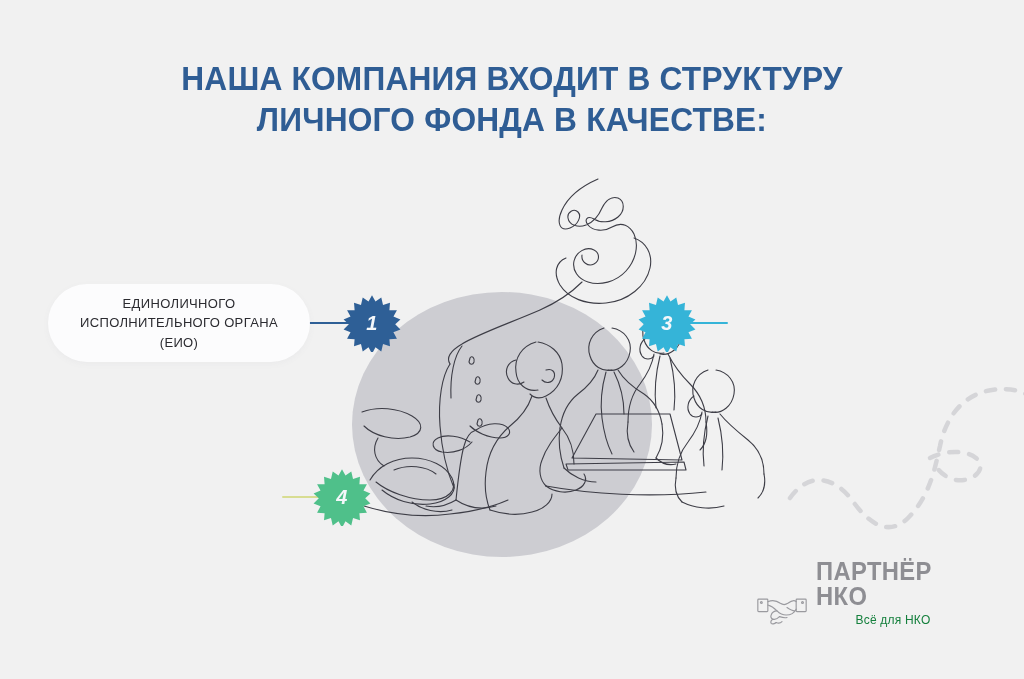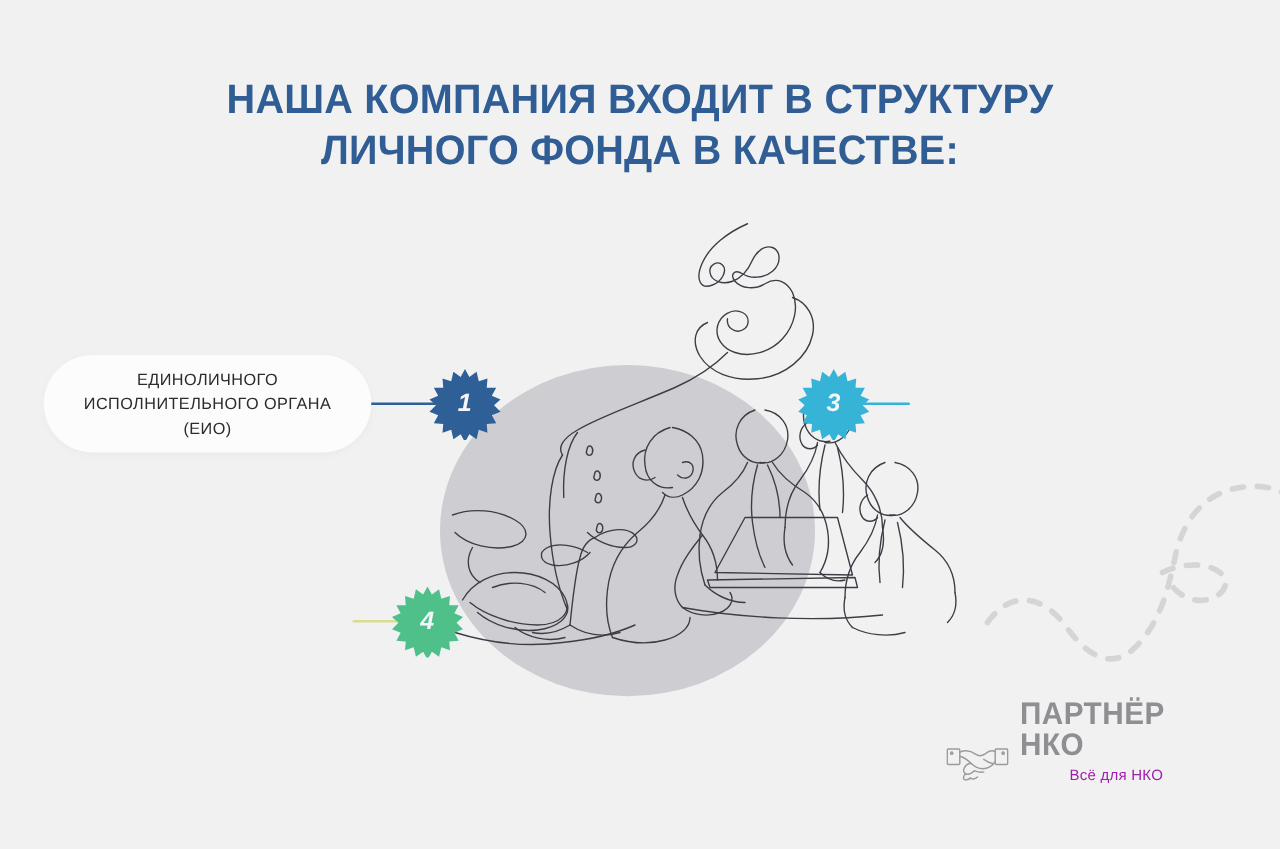--- a/index.html
+++ b/index.html
@@ -84,21 +84,21 @@
     text-align: center;
     color: #2b2b30;
     font-size: 13px;
     line-height: 1.5;
     letter-spacing: 0.35px;
     padding: 12px 22px;
     white-space: pre-line;
     box-shadow: 0 2px 6px rgba(120,120,130,0.05);
   }
 
-  .card-eio      { left: 35px;  top: 284px; width: 262px; height: 78px; }
+  .card-eio      { left: 48px;  top: 284px; width: 262px; height: 78px; }
   .card-nadzor   { left: 718px; top: 288px; width: 262px; height: 70px; }
   .card-sovet    { left: 48px;  top: 458px; width: 250px; height: 78px; }
 
   
   .badge {
     position: absolute;
     width: 58px;
     height: 58px;
     display: flex;
     align-items: center;
@@ -148,21 +148,21 @@
   .logo-name {
     color: #8e8e93;
     font-weight: bold;
     font-size: 25px;
     letter-spacing: 0.4px;
     font-stretch: condensed;
     transform: scaleX(0.95);
     transform-origin: left center;
   }
   .logo-tagline {
-    color: #a21caf;
+    color: #15803d;
     font-size: 12px;
     letter-spacing: 0.2px;
     margin-top: 5px;
     text-align: center;
     width: 154px;
   }
 </style>
 </head>
 <body>
 

